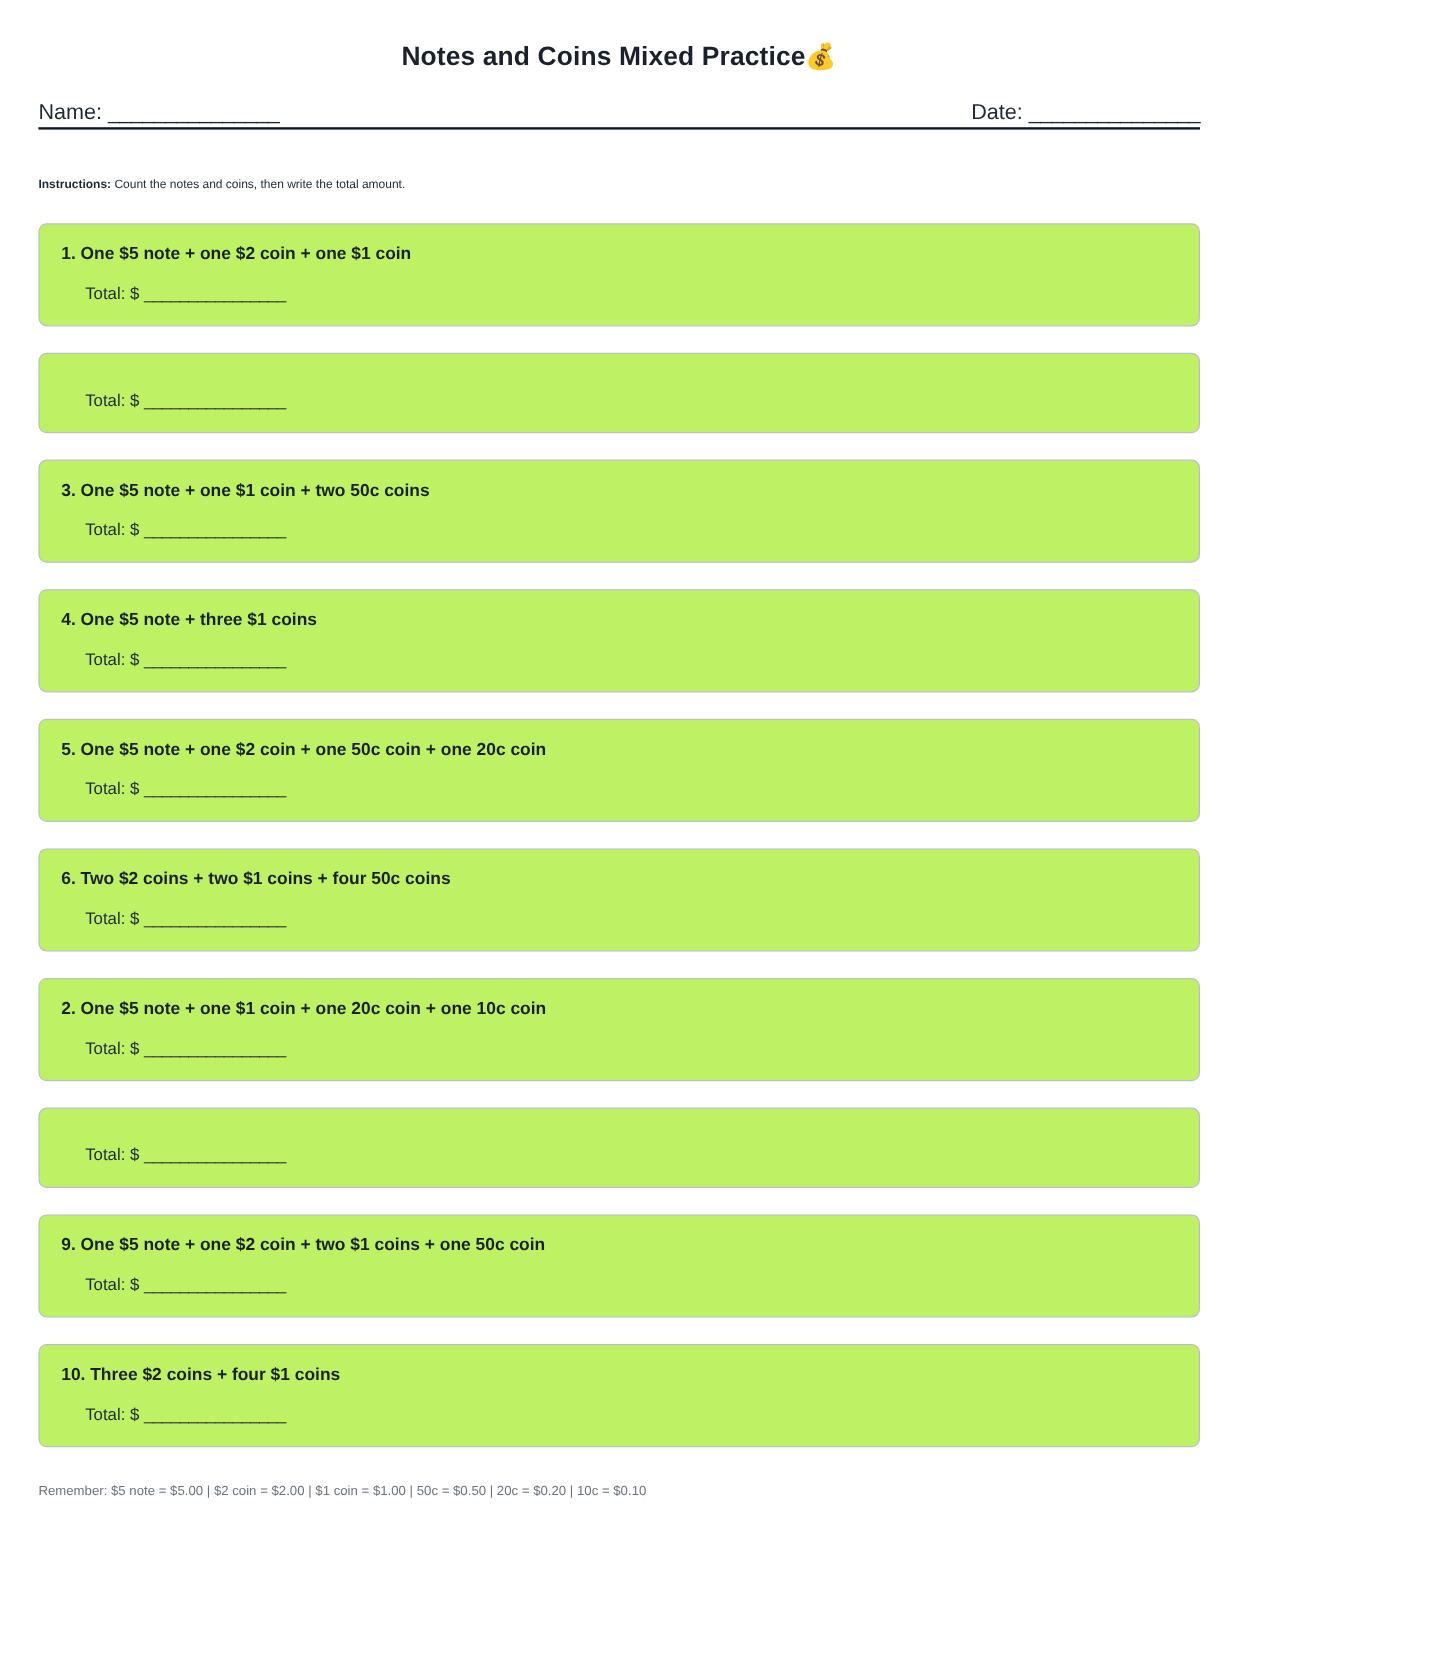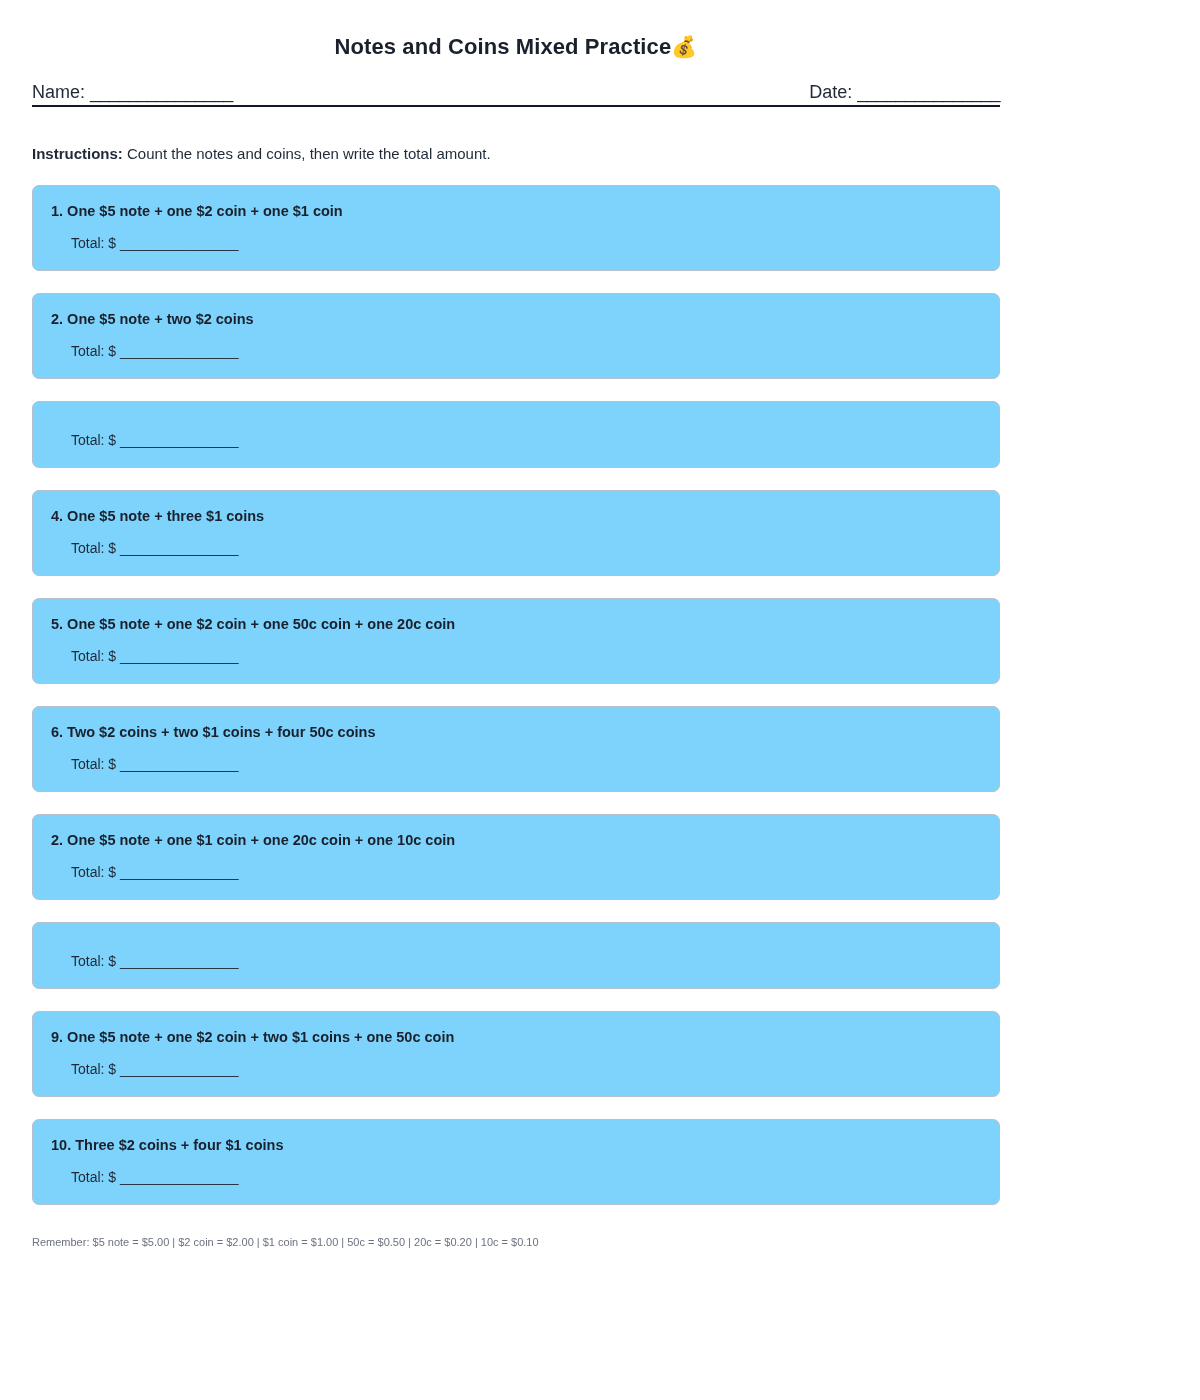--- a/index.html
+++ b/index.html
@@ -54,38 +54,38 @@
     letter-spacing: -0.5px;
   }
   .header-rule {
     border: 0;
     border-top: 2.5px solid #111827;
     margin: 0;
   }
 
   
   .instructions {
-    font-size: 15px;
+    font-size: 10px;
     color: #1f2937;
     margin-top: 38px;
     line-height: 18px;
   }
   .instructions .lbl { font-weight: bold; }
 
   
   .questions {
     margin-top: 22px;
     display: flex;
     flex-direction: column;
     gap: 22px;
   }
   .question-box {
     border: 1px solid #b8bfcc;
     border-radius: 7px;
-    background: #7dd3fc;
+    background: #bef264;
     padding: 16px 18px 18px 18px;
   }
   .question-prompt {
     font-size: 14.5px;
     font-weight: bold;
     color: #1a202c;
     line-height: 19px;
   }
   .answer-line {
     font-size: 14px;
@@ -138,28 +138,28 @@
 
     <div class="question-box">
       <div class="question-prompt">1. One $5 note + one $2 coin + one $1 coin</div>
       <div class="answer-line">
         <span>Total: $</span>
         <span class="blank">________________</span>
       </div>
     </div>
 
     <div class="question-box">
-      <div class="question-prompt">2. One $5 note + two $2 coins</div>
-      <div class="answer-line">
-        <span>Total: $</span>
-        <span class="blank">________________</span>
-      </div>
-    </div>
-
-    <div class="question-box">
+      <div class="answer-line">
+        <span>Total: $</span>
+        <span class="blank">________________</span>
+      </div>
+    </div>
+
+    <div class="question-box">
+      <div class="question-prompt">3. One $5 note + one $1 coin + two 50c coins</div>
       <div class="answer-line">
         <span>Total: $</span>
         <span class="blank">________________</span>
       </div>
     </div>
 
     <div class="question-box">
       <div class="question-prompt">4. One $5 note + three $1 coins</div>
       <div class="answer-line">
         <span>Total: $</span>

